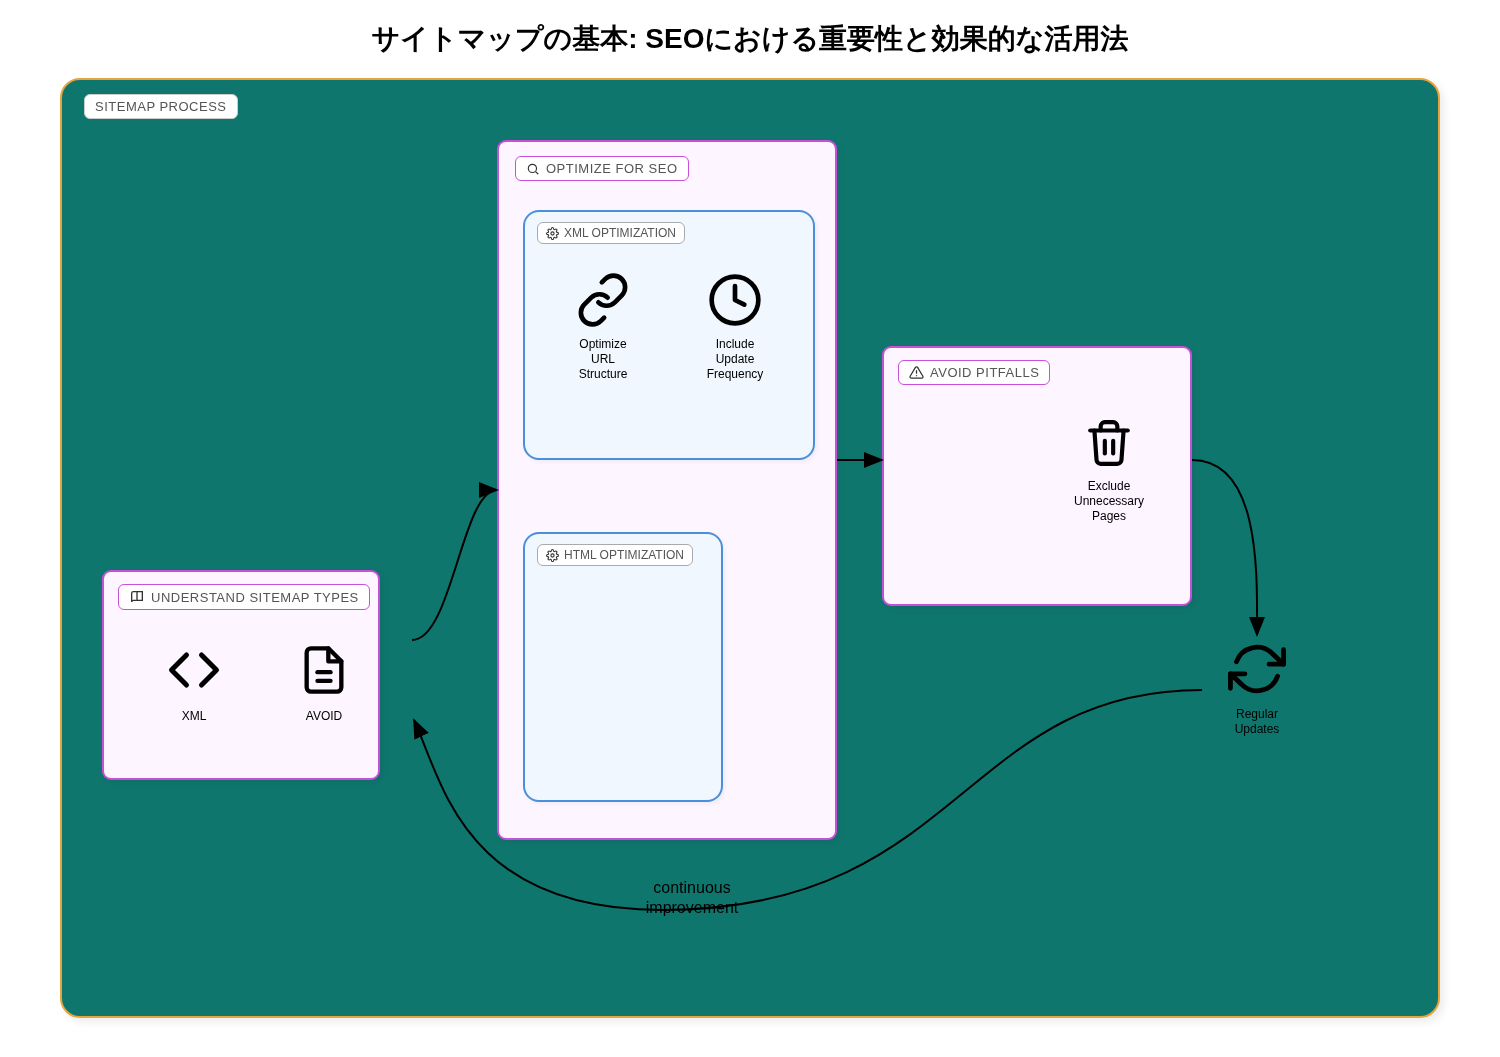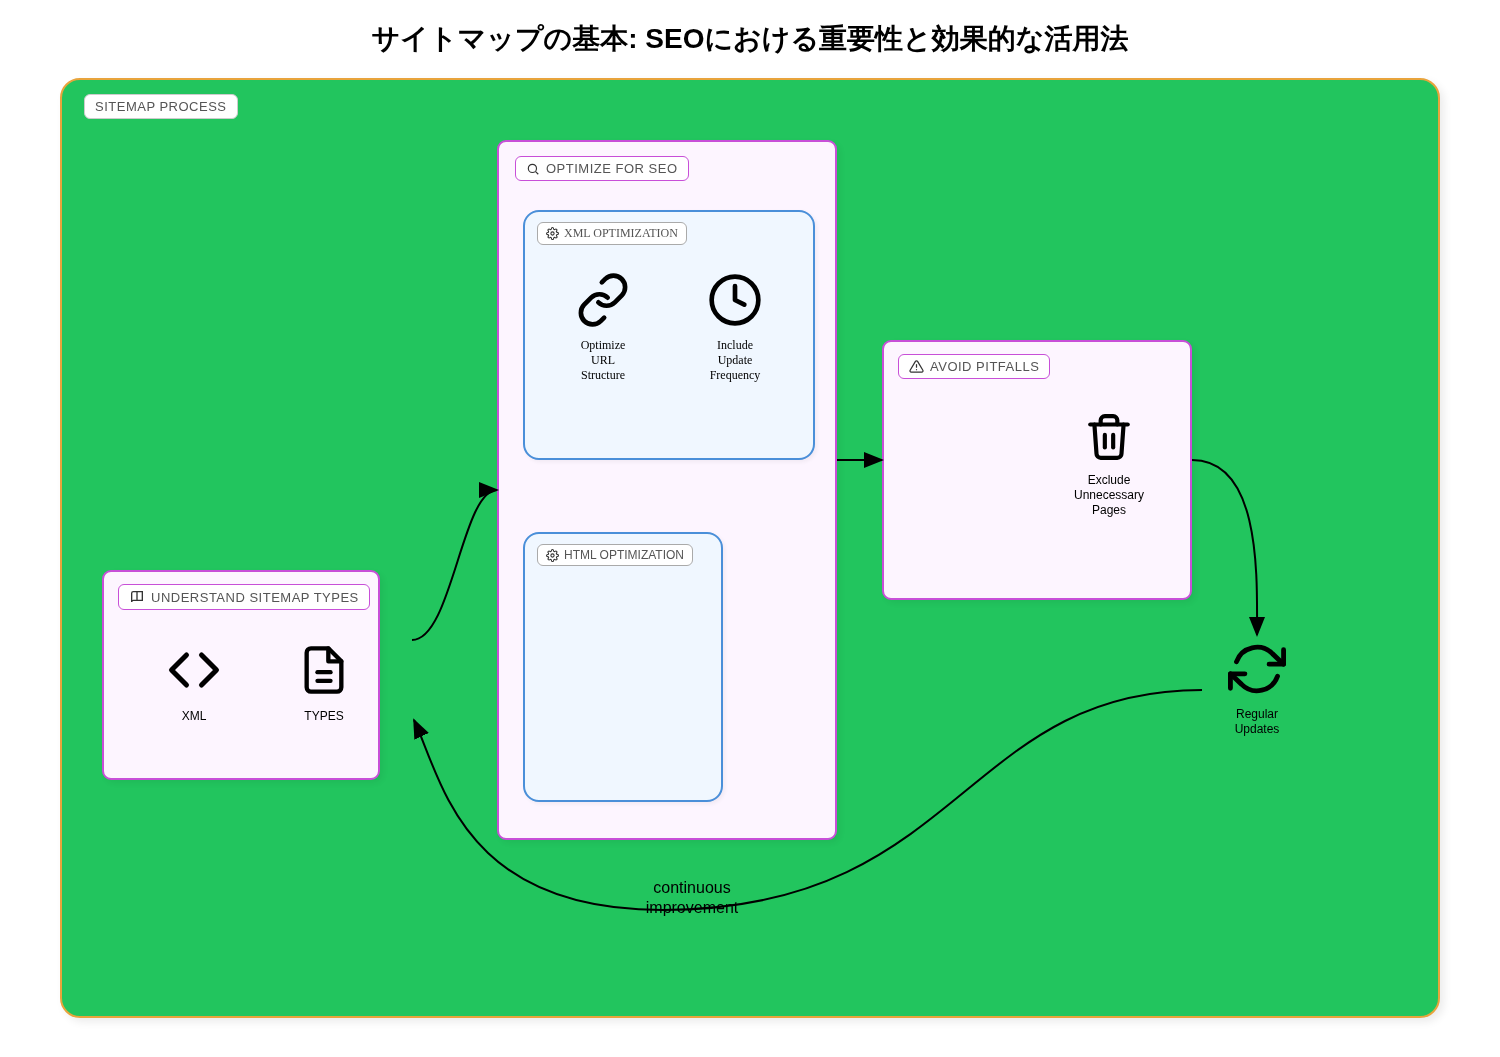--- a/index.html
+++ b/index.html
@@ -12,21 +12,21 @@
   text-align: center;
   font-size: 28px;
   font-weight: 600;
   margin-bottom: 20px;
   color: #000;
 }
 .main-frame {
   position: relative;
   border: 2px solid #e8a43c;
   border-radius: 20px;
-  background: #22c55e;
+  background: #0f766e;
   width: 1380px;
   height: 940px;
   margin: 12px auto;
   box-shadow: 4px 4px 8px rgba(0,0,0,0.08);
 }
 .frame-label {
   position: absolute;
   background: #fff;
   border: 1px solid #ccc;
   border-radius: 6px;
@@ -113,36 +113,36 @@
     </div>
     <div class="item" style="left:175px; top:68px; width:90px;">
       <span class="icon">
         <svg width="52" height="60" viewBox="0 0 24 24" fill="none" stroke="#000" stroke-width="2" stroke-linecap="round" stroke-linejoin="round">
             <path d="M14 2H6a2 2 0 00-2 2v16a2 2 0 002 2h12a2 2 0 002-2V8z"></path>
             <polyline points="14 2 14 8 20 8"></polyline>
             <line x1="9" y1="13" x2="15" y2="13"></line>
             <line x1="9" y1="17" x2="15" y2="17"></line>
           </svg>
       </span>
-      <div class="item-label">TYPES</div>
+      <div class="item-label">AVOID</div>
     </div>
   </div>
 
   <div class="group-box" style="left:435px; top:60px; width:340px; height:700px;">
     <div class="frame-label" style="top:14px; left:16px; border-color:#c84fd8;">
       <span class="icon">
         <svg width="14" height="14" viewBox="0 0 24 24" fill="none" stroke="#333" stroke-width="2">
             <circle cx="11" cy="11" r="7"></circle>
             <line x1="21" y1="21" x2="16.5" y2="16.5"></line>
           </svg>
       </span>
       <span>OPTIMIZE FOR SEO</span>
     </div>
 
-    <div class="sub-box" style="left:24px; top:68px; width:292px; height:250px;font-family:Liberation Serif, serif;">
+    <div class="sub-box" style="left:24px; top:68px; width:292px; height:250px;">
       <div class="sub-label" style="top:10px; left:12px;">
         <span class="icon">
           <svg width="13" height="13" viewBox="0 0 24 24" fill="none" stroke="#333" stroke-width="2">
               <circle cx="12" cy="12" r="3"></circle>
               <path d="M19.4 15a1.65 1.65 0 00.33 1.82l.06.06a2 2 0 11-2.83 2.83l-.06-.06a1.65 1.65 0 00-1.82-.33 1.65 1.65 0 00-1 1.51V21a2 2 0 11-4 0v-.09a1.65 1.65 0 00-1-1.51 1.65 1.65 0 00-1.82.33l-.06.06a2 2 0 11-2.83-2.83l.06-.06a1.65 1.65 0 00.33-1.82 1.65 1.65 0 00-1.51-1H3a2 2 0 110-4h.09a1.65 1.65 0 001.51-1 1.65 1.65 0 00-.33-1.82l-.06-.06a2 2 0 112.83-2.83l.06.06a1.65 1.65 0 001.82.33h0a1.65 1.65 0 001-1.51V3a2 2 0 114 0v.09a1.65 1.65 0 001 1.51 1.65 1.65 0 001.82-.33l.06-.06a2 2 0 112.83 2.83l-.06.06a1.65 1.65 0 00-.33 1.82v0a1.65 1.65 0 001.51 1H21a2 2 0 110 4h-.09a1.65 1.65 0 00-1.51 1z"></path>
             </svg>
         </span>
         <span>XML OPTIMIZATION</span>
       </div>
       <div class="item" style="left:28px; top:60px; width:100px;">
@@ -175,21 +175,21 @@
           <svg width="13" height="13" viewBox="0 0 24 24" fill="none" stroke="#333" stroke-width="2">
               <circle cx="12" cy="12" r="3"></circle>
               <path d="M19.4 15a1.65 1.65 0 00.33 1.82l.06.06a2 2 0 11-2.83 2.83l-.06-.06a1.65 1.65 0 00-1.82-.33 1.65 1.65 0 00-1 1.51V21a2 2 0 11-4 0v-.09a1.65 1.65 0 00-1-1.51 1.65 1.65 0 00-1.82.33l-.06.06a2 2 0 11-2.83-2.83l.06-.06a1.65 1.65 0 00.33-1.82 1.65 1.65 0 00-1.51-1H3a2 2 0 110-4h.09a1.65 1.65 0 001.51-1 1.65 1.65 0 00-.33-1.82l-.06-.06a2 2 0 112.83-2.83l.06.06a1.65 1.65 0 001.82.33h0a1.65 1.65 0 001-1.51V3a2 2 0 114 0v.09a1.65 1.65 0 001 1.51 1.65 1.65 0 001.82-.33l.06-.06a2 2 0 112.83 2.83l-.06.06a1.65 1.65 0 00-.33 1.82v0a1.65 1.65 0 001.51 1H21a2 2 0 110 4h-.09a1.65 1.65 0 00-1.51 1z"></path>
             </svg>
         </span>
         <span style="white-space:pre-line; line-height:1.2;">HTML OPTIMIZATION</span>
       </div>
     </div>
   </div>
 
-  <div class="group-box" style="left:820px; top:260px; width:310px; height:260px;">
+  <div class="group-box" style="left:820px; top:266px; width:310px; height:260px;">
     <div class="frame-label" style="top:12px; left:14px; border-color:#c84fd8;">
       <span class="icon">
         <svg width="15" height="15" viewBox="0 0 24 24" fill="none" stroke="#333" stroke-width="2" stroke-linecap="round" stroke-linejoin="round">
             <path d="M10.29 3.86L1.82 18a2 2 0 001.71 3h16.94a2 2 0 001.71-3L13.71 3.86a2 2 0 00-3.42 0z"></path>
             <line x1="12" y1="9" x2="12" y2="13"></line>
             <line x1="12" y1="17" x2="12.01" y2="17"></line>
           </svg>
       </span>
       <span>AVOID PITFALLS</span>
     </div>

